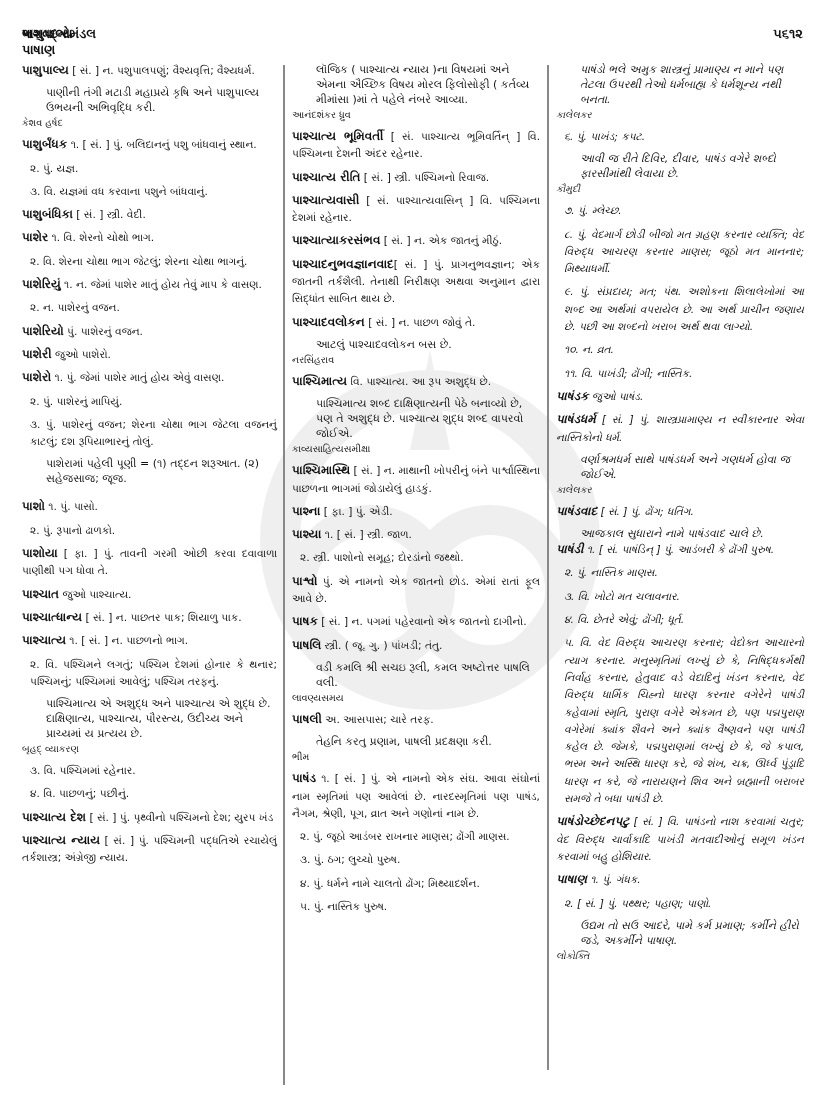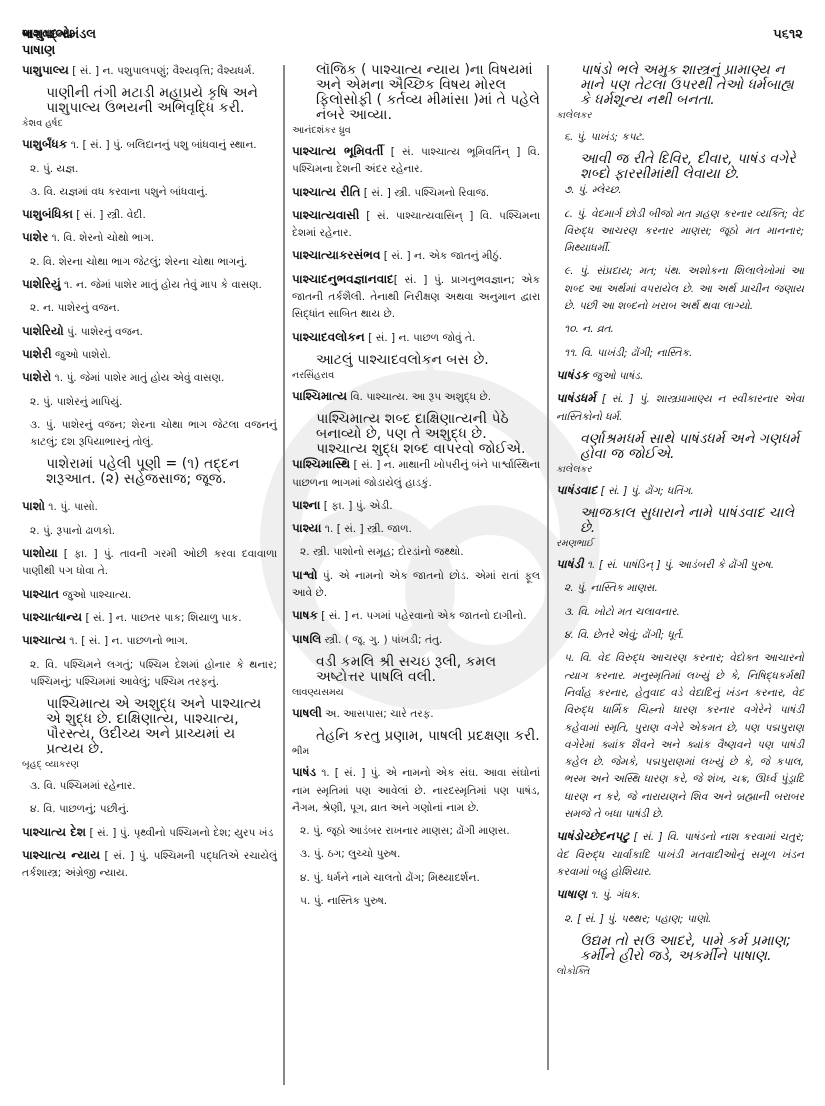--- a/index.html
+++ b/index.html
@@ -23,21 +23,21 @@
   }
   .col-left { left: 22px; width: 255px; }
   .col-mid { left: 292px; width: 248px; }
   .col-right { left: 556px; width: 248px; font-style: italic; }
   .divider { position: absolute; top: 65px; width: 2px; background: #888; }
   .div1 { left: 283px; height: 1020px; }
   .div2 { left: 547px; height: 1005px; }
   .entry { margin-bottom: 6px; text-align: justify; }
   .hw { font-weight: bold; font-size: 12px; }
   .sense { padding-left: 8px; }
-  .quote { padding-left: 24px; font-size: 14px; line-height: 15px; }
+  .quote { padding-left: 24px; font-size: 11px; line-height: 15px; }
   .src { text-align: left; font-size: 9.6px; line-height: 15px; }
 </style>
 </head>
 <body>
 
 <svg class="watermark" viewBox="0 0 360 420">
   <circle cx="180" cy="210" r="150" fill="none" stroke="#000" stroke-width="40"></circle>
   <circle cx="120" cy="260" r="70" fill="none" stroke="#000" stroke-width="30"></circle>
   <circle cx="240" cy="260" r="70" fill="none" stroke="#000" stroke-width="30"></circle>
   <polygon points="180,20 200,120 160,120" fill="#000"></polygon>
@@ -93,20 +93,21 @@
     <div class="entry"><span class="hw">પાશ્ચાત્ય ભૂમિવર્તી</span><span> [ સં. પાશ્ચાત્ય ભૂમિવર્તિન્ ] વિ. પશ્ચિમના દેશની અંદર રહેનાર.</span></div>
     <div class="entry"><span class="hw">પાશ્ચાત્ય રીતિ</span><span> [ સં. ] સ્ત્રી. પશ્ચિમનો રિવાજ.</span></div>
     <div class="entry"><span class="hw">પાશ્ચાત્યવાસી</span><span> [ સં. પાશ્ચાત્યવાસિન્ ] વિ. પશ્ચિમના દેશમાં રહેનાર.</span></div>
     <div class="entry"><span class="hw">પાશ્ચાત્યાકરસંભવ</span><span> [ સં. ] ન. એક જાતનું મીઠું.</span></div>
     <div class="entry"><span class="hw">પાશ્ચાદનુભવજ્ઞાનવાદ</span><span>[ સં. ] પું. પ્રાગનુભવજ્ઞાન; એક જાતની તર્કશૈલી. તેનાથી નિરીક્ષણ અથવા અનુમાન દ્વારા સિદ્ધાંત સાબિત થાય છે.</span></div>
     <div class="entry"><span class="hw">પાશ્ચાદવલોકન</span><span> [ સં. ] ન. પાછળ જોવું તે.</span></div>
     <div class="quote">આટલું પાશ્ચાદવલોકન બસ છે.</div>
     <div class="src entry">નરસિંહરાવ</div>
     <div class="entry"><span class="hw">પાશ્ચિમાત્ય</span><span> વિ. પાશ્ચાત્ય. આ રૂપ અશુદ્ધ છે.</span></div>
     <div class="quote">પાશ્ચિમાત્ય શબ્દ દાક્ષિણાત્યની પેઠે બનાવ્યો છે, પણ તે અશુદ્ધ છે. પાશ્ચાત્ય શુદ્ધ શબ્દ વાપરવો જોઈએ.</div>
+    <div class="src entry">કાવ્યસાહિત્યસમીક્ષા</div>
     <div class="entry"><span class="hw">પાશ્ચિમાસ્થિ</span><span> [ સં. ] ન. માથાની ખોપરીનું બંને પાર્શ્વાસ્થિના પાછળના ભાગમાં જોડાયેલું હાડકું.</span></div>
     <div class="entry"><span class="hw">પાશ્ના</span><span> [ ફા. ] પું. એડી.</span></div>
     <div class="entry"><span class="hw">પાશ્યા</span><span> ૧. [ સં. ] સ્ત્રી. જાળ.</span></div>
     <div class="entry sense">૨. સ્ત્રી. પાશોનો સમૂહ; દોરડાંનો જથ્થો.</div>
     <div class="entry"><span class="hw">પાશ્વો</span><span> પું. એ નામનો એક જાતનો છોડ. એમાં રાતાં ફૂલ આવે છે.</span></div>
     <div class="entry"><span class="hw">પાષક</span><span> [ સં. ] ન. પગમાં પહેરવાનો એક જાતનો દાગીનો.</span></div>
     <div class="entry"><span class="hw">પાષલિ</span><span> સ્ત્રી. ( જૂ. ગુ. ) પાંખડી; તંતુ.</span></div>
     <div class="quote">વડી કમલિ શ્રી સચઇ રૂલી, કમલ અષ્ટોત્તર પાષલિ વલી.</div>
     <div class="src entry">લાવણ્યસમય</div>
     <div class="entry"><span class="hw">પાષલી</span><span> અ. આસપાસ; ચારે તરફ.</span></div>
@@ -116,32 +117,32 @@
     <div class="entry sense">૨. પું. જૂઠો આડંબર રાખનાર માણસ; ઢોંગી માણસ.</div>
     <div class="entry sense">૩. પું. ઠગ; લુચ્ચો પુરુષ.</div>
     <div class="entry sense">૪. પું. ધર્મને નામે ચાલતો ઢોંગ; મિથ્યાદર્શન.</div>
     <div class="entry sense">૫. પું. નાસ્તિક પુરુષ.</div>
   </div>
 <div class="col col-right">
     <div class="quote">પાષંડો ભલે અમુક શાસ્ત્રનું પ્રામાણ્ય ન માને પણ તેટલા ઉપરથી તેઓ ધર્મબાહ્ય કે ધર્મશૂન્ય નથી બનતા.</div>
     <div class="src entry">કાલેલકર</div>
     <div class="entry sense">૬. પું. પાખંડ; કપટ.</div>
     <div class="quote">આવી જ રીતે દિવિર, દીવાર, પાષંડ વગેરે શબ્દો ફારસીમાંથી લેવાયા છે.</div>
+    <div class="src entry">કૌમુદી</div>
     <div class="entry sense">૭. પું. મ્લેચ્છ.</div>
     <div class="entry sense">૮. પું. વેદમાર્ગ છોડી બીજો મત ગ્રહણ કરનાર વ્યક્તિ; વેદ વિરુદ્ધ આચરણ કરનાર માણસ; જૂઠો મત માનનાર; મિથ્યાધર્મી.</div>
     <div class="entry sense">૯. પું. સંપ્રદાય; મત; પંથ. અશોકના શિલાલેખોમાં આ શબ્દ આ અર્થમાં વપરાયેલ છે. આ અર્થ પ્રાચીન જણાય છે. પછી આ શબ્દનો ખરાબ અર્થ થવા લાગ્યો.</div>
     <div class="entry sense">૧૦. ન. વ્રત.</div>
     <div class="entry sense">૧૧. વિ. પાખંડી; ઢોંગી; નાસ્તિક.</div>
     <div class="entry"><span class="hw">પાષંડક</span><span> જુઓ પાષંડ.</span></div>
     <div class="entry"><span class="hw">પાષંડધર્મ</span><span> [ સં. ] પું. શાસ્ત્રપ્રામાણ્ય ન સ્વીકારનાર એવા નાસ્તિકોનો ધર્મ.</span></div>
     <div class="quote">વર્ણાશ્રમધર્મ સાથે પાષંડધર્મ અને ગણધર્મ હોવા જ જોઈએ.</div>
     <div class="src entry">કાલેલકર</div>
     <div class="entry"><span class="hw">પાષંડવાદ</span><span> [ સં. ] પું. ઢોંગ; ધતિંગ.</span></div>
     <div class="quote">આજકાલ સુધારાને નામે પાષંડવાદ ચાલે છે.</div>
-    <div class="src entry">રમણભાઈ</div>
     <div class="entry"><span class="hw">પાષંડી</span><span> ૧. [ સં. પાષંડિન્ ] પું. આડંબરી કે ઢોંગી પુરુષ.</span></div>
     <div class="entry sense">૨. પું. નાસ્તિક માણસ.</div>
     <div class="entry sense">૩. વિ. ખોટો મત ચલાવનાર.</div>
     <div class="entry sense">૪. વિ. છેતરે એવું; ઢોંગી; ધૂર્ત.</div>
     <div class="entry sense">૫. વિ. વેદ વિરુદ્ધ આચરણ કરનાર; વેદોક્ત આચારનો ત્યાગ કરનાર. મનુસ્મૃતિમાં લખ્યું છે કે, નિષિદ્ધકર્મથી નિર્વાહ કરનાર, હેતુવાદ વડે વેદાદિનું ખંડન કરનાર, વેદ વિરુદ્ધ ધાર્મિક ચિહ્નો ધારણ કરનાર વગેરેને પાષંડી કહેવામાં સ્મૃતિ, પુરાણ વગેરે એકમત છે, પણ પદ્મપુરાણ વગેરેમાં ક્યાંક શૈવને અને ક્યાંક વૈષ્ણવને પણ પાષંડી કહેલ છે. જેમકે, પદ્મપુરાણમાં લખ્યું છે કે, જે કપાલ, ભસ્મ અને અસ્થિ ધારણ કરે, જે શંખ, ચક્ર, ઊર્ધ્વ પુંડ્રાદિ ધારણ ન કરે, જે નારાયણને શિવ અને બ્રહ્માની બરાબર સમજે તે બધા પાષંડી છે.</div>
     <div class="entry"><span class="hw">પાષંડોચ્છેદનપટુ</span><span> [ સં. ] વિ. પાષંડનો નાશ કરવામાં ચતુર; વેદ વિરુદ્ધ ચાર્વાકાદિ પાખંડી મતવાદીઓનું સમૂળ ખંડન કરવામાં બહુ હોશિયાર.</span></div>
     <div class="entry"><span class="hw">પાષાણ</span><span> ૧. પું. ગંધક.</span></div>
     <div class="entry sense">૨. [ સં. ] પું. પથ્થર; પહાણ; પાણો.</div>
     <div class="quote">ઉદ્યમ તો સઉ આદરે, પામે કર્મ પ્રમાણ; કર્મીને હીરો જડે, અકર્મીને પાષાણ.</div>
     <div class="src entry">લોકોક્તિ</div>

